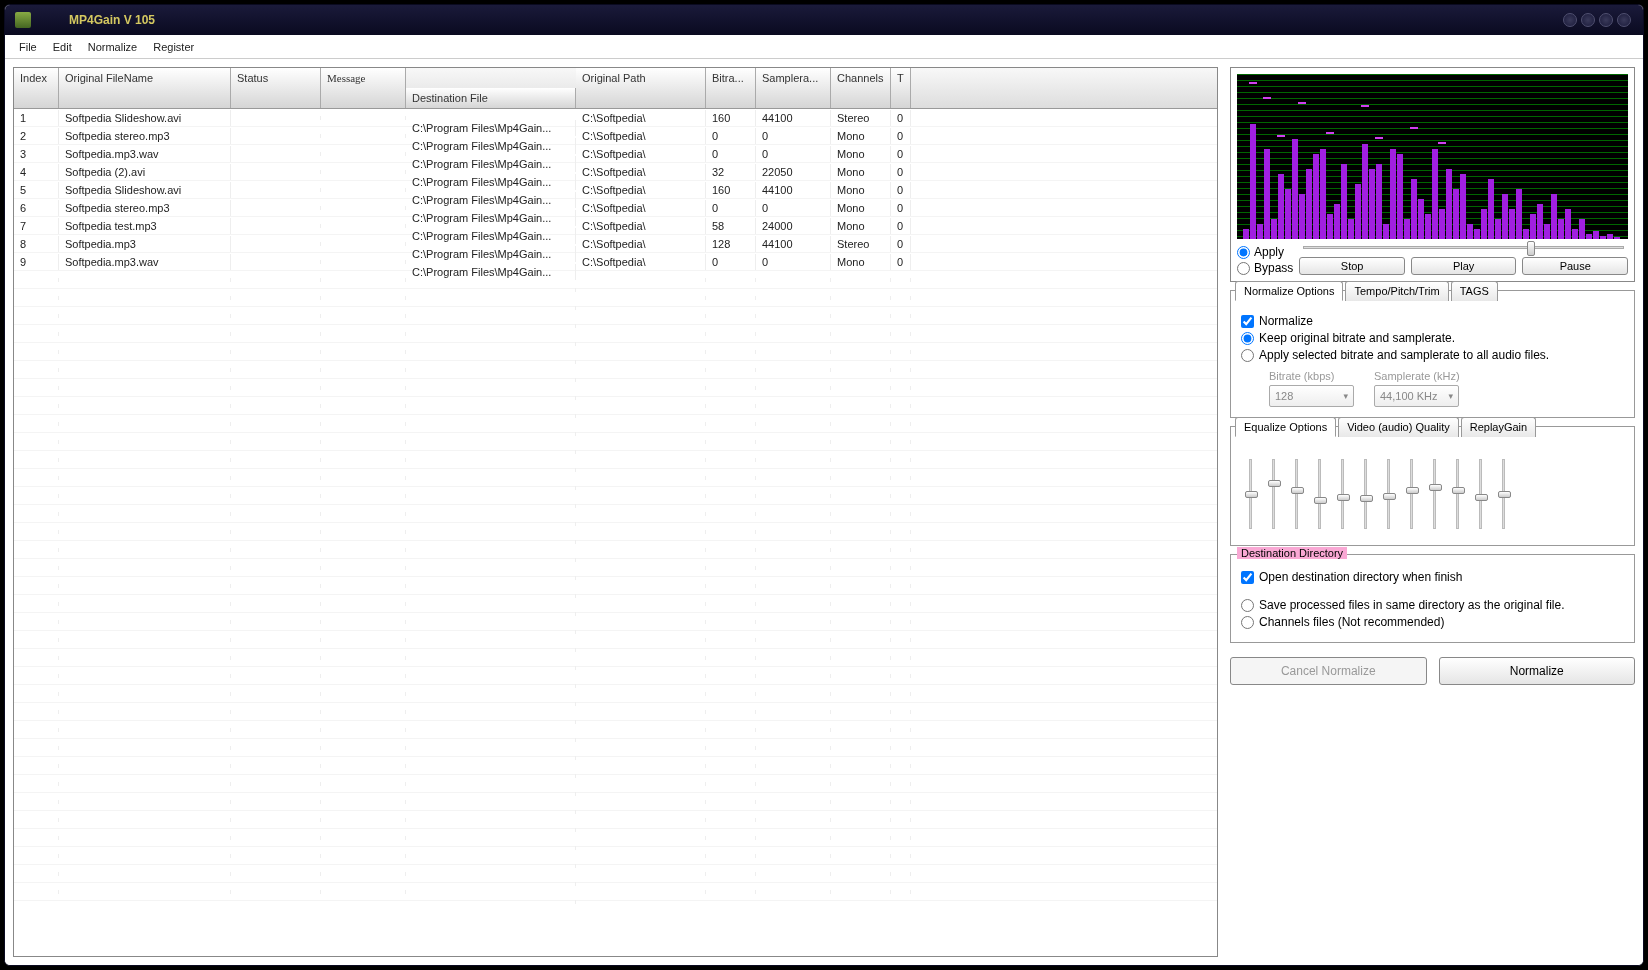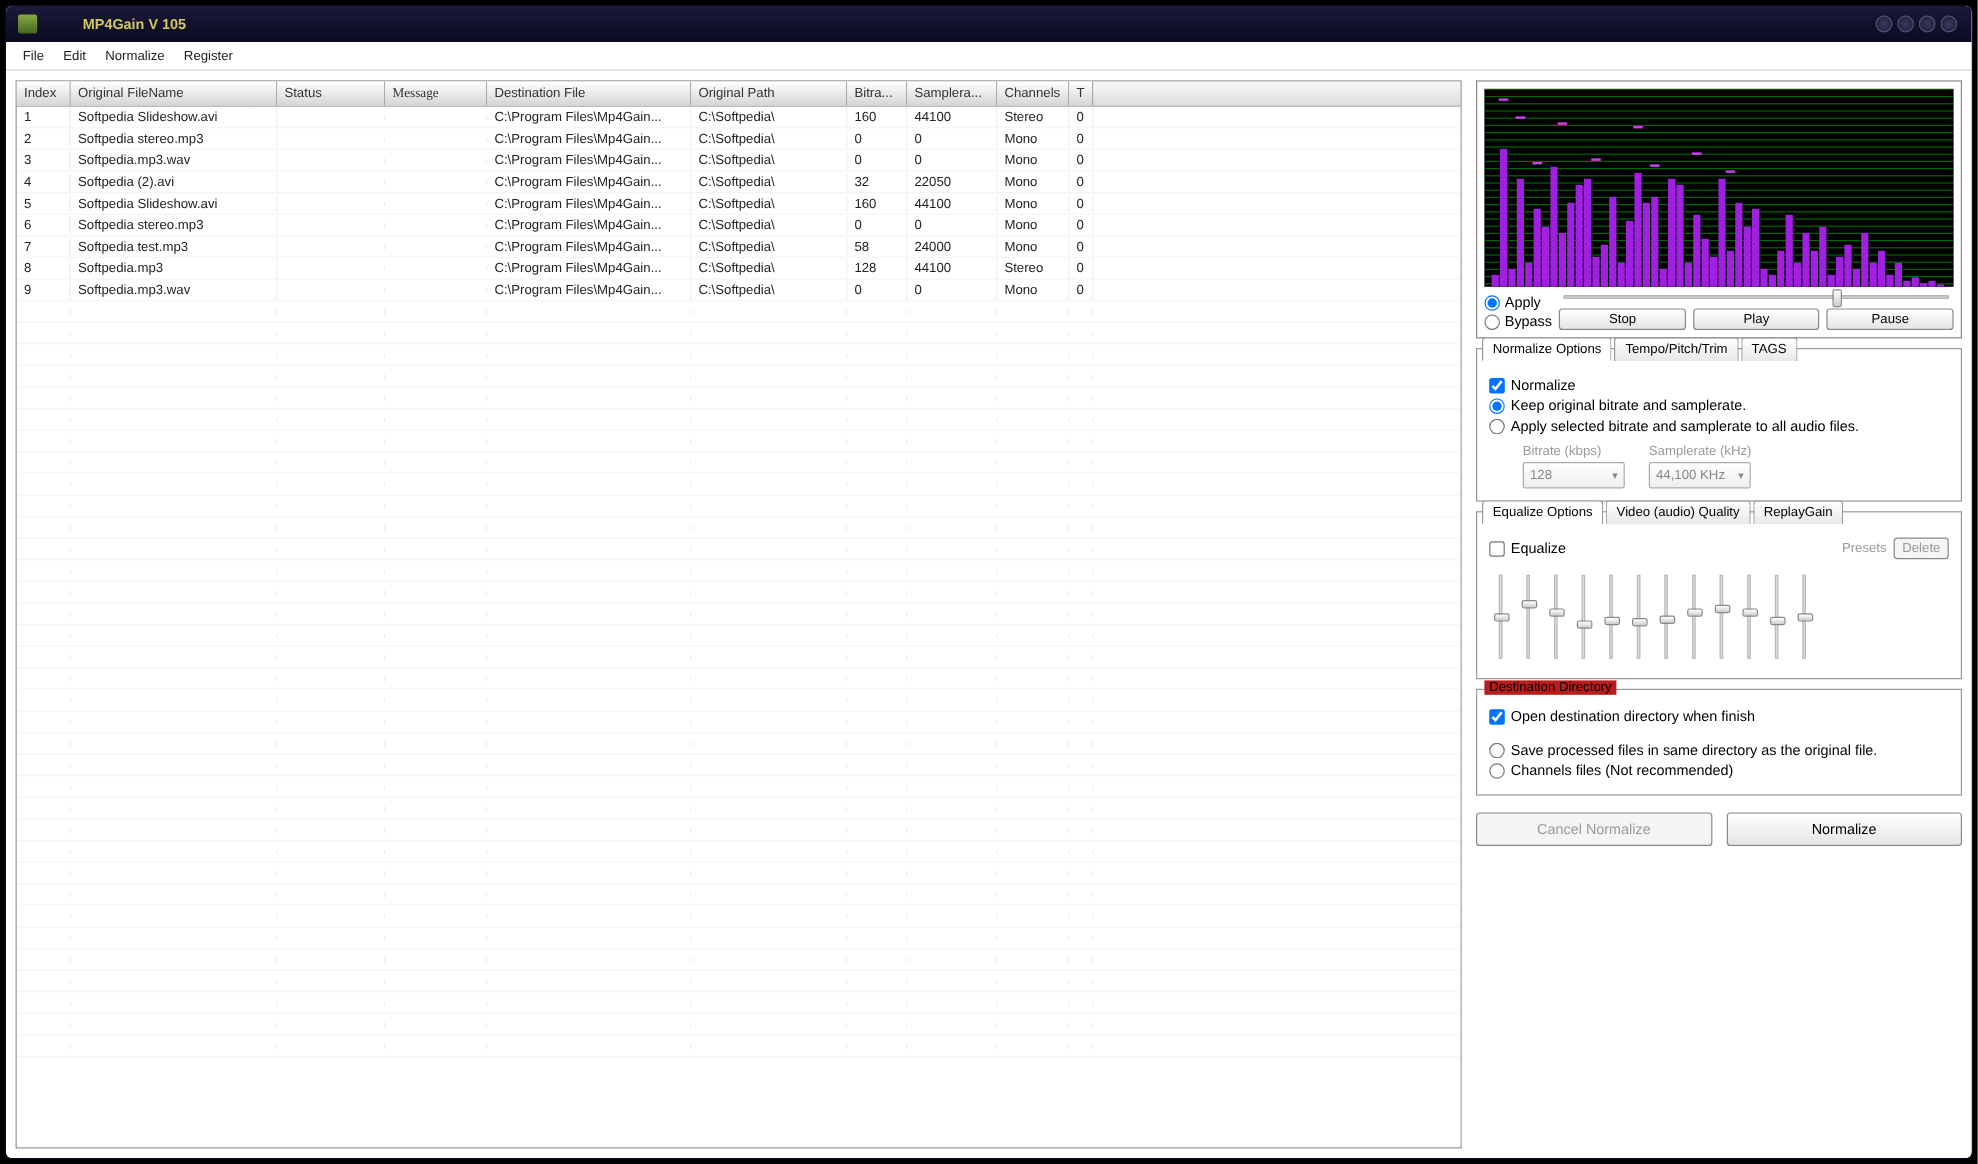--- a/index.html
+++ b/index.html
@@ -16,21 +16,21 @@
 .left-pane { flex: 1; display: flex; flex-direction: column; border: 1px solid #888; }
 .table-header { display: flex; background: linear-gradient(#f8f8f8, #ddd); border-bottom: 1px solid #999; }
 .th { border-right: 1px solid #aaa; padding: 4px 6px; color: #333; white-space: nowrap; overflow: hidden; text-overflow: ellipsis; background: linear-gradient(#fff,#d5d5d5); }
 .tbody { flex: 1; background: #fff; overflow-y: auto; }
 .row { display: flex; height: 18px; align-items: center; }
 .td { border-right: 1px solid transparent; padding: 2px 6px; white-space: nowrap; overflow: hidden; text-overflow: ellipsis; color: #222; }
 .c-index { width: 45px; }
 .c-name { width: 172px; }
 .c-status { width: 90px; }
 .c-msg { width: 85px; font-family: Liberation Serif, serif; }
-.c-dest { width: 170px; }
+.c-dest { width: 170px; margin-top: 20px; }
 .c-path { width: 130px; }
 .c-bitrate { width: 50px; }
 .c-sample { width: 75px; }
 .c-chan { width: 60px; }
 .c-t { width: 20px; }
 .right-pane { width: 405px; display: flex; flex-direction: column; gap: 8px; }
 .vis-box { border: 1px solid #888; padding: 6px; }
 .spectrum { width: 100%; height: 165px; background: #000; position: relative; overflow: hidden; }
 .spec-grid { position: absolute; inset: 0; }
 .spec-line { position: absolute; left: 0; right: 0; height: 1px; background: #0a0; opacity: .6; }
@@ -43,21 +43,21 @@
 .slider-track { flex: 1; height: 3px; background: #ddd; border: 1px solid #aaa; position: relative; }
 .slider-thumb { position: absolute; top: -6px; width: 8px; height: 15px; background: linear-gradient(#fff,#ccc); border: 1px solid #888; border-radius: 2px; }
 .btn-row { display: flex; gap: 6px; margin-top: 4px; }
 .btn { flex: 1; padding: 2px 8px; background: linear-gradient(#fff,#e5e5e5); border: 1px solid #888; border-radius: 3px; cursor: pointer; text-align: center; font-size: 11px; }
 .btn.small { flex: none; padding: 2px 6px; }
 .btn.disabled { color: #999; background: #f5f5f5; cursor: default; }
 .groupbox { border: 1px solid #999; position: relative; padding: 12px 10px 10px; }
 .tabstrip { display: flex; position: absolute; top: -10px; left: 4px; }
 .tab { padding: 3px 8px; background: linear-gradient(#fff,#e8e8e8); border: 1px solid #999; border-bottom: none; border-radius: 3px 3px 0 0; margin-right: 2px; cursor: pointer; font-size: 11px; }
 .tab.active { background: #fff; border-bottom: 1px solid #fff; position: relative; z-index: 1; }
-.group-legend { position: absolute; top: -8px; left: 6px; background: #b91c1c; padding: 0 4px; font-size: 11px; }
+.group-legend { position: absolute; top: -8px; left: 6px; background: #f9a8d4; padding: 0 4px; font-size: 11px; }
 .check-line, .rad-line { display: flex; align-items: center; gap: 5px; margin: 3px 0; font-size: 12px; }
 .form-row { display: flex; gap: 20px; margin-top: 8px; align-items: flex-end; padding-left: 28px; }
 .form-col { display: flex; flex-direction: column; gap: 3px; }
 .form-col label { color: #999; font-size: 11px; }
 .combo { width: 85px; height: 22px; border: 1px solid #aaa; background: linear-gradient(#fff,#eee); display: flex; align-items: center; padding: 0 5px; position: relative; border-radius: 2px; color: #888; }
 .combo::after { content: "▾"; position: absolute; right: 5px; font-size: 9px; color: #888; }
 .eq-body { display: flex; gap: 10px; margin-top: 6px; }
 .eq-sliders { display: flex; gap: 4px; padding: 6px 0; }
 .vslider { width: 19px; height: 70px; display: flex; flex-direction: column; align-items: center; position: relative; }
 .vtrack { width: 3px; height: 100%; background: #ddd; border: 1px solid #bbb; position: relative; }
@@ -794,30 +794,20 @@
           </div>
         </div>
       </div>
 
       <div class="groupbox" style="padding-top:20px">
         <div class="tabstrip">
           <div class="tab active">Equalize Options</div>
           <div class="tab">Video (audio) Quality</div>
           <div class="tab">ReplayGain</div>
         </div>
-        <div style="display:flex;justify-content:space-between;align-items:center">
-          <label class="check-line">
-              <input type="checkbox" style="">
-              <span>Equalize</span>
-            </label>
-          <div class="preset-row">
-            <span style="color:#999">Presets</span>
-            <div class="btn small disabled">Delete</div>
-          </div>
-        </div>
         <div class="eq-body">
           <div class="eq-sliders" id="eqsliders">
               <div class="vslider">
                 <div class="vtrack">
                   <div class="vthumb" style="top: 45%;"></div>
                 </div>
               </div>
               <div class="vslider">
                 <div class="vtrack">
                   <div class="vthumb" style="top: 30%;"></div>

